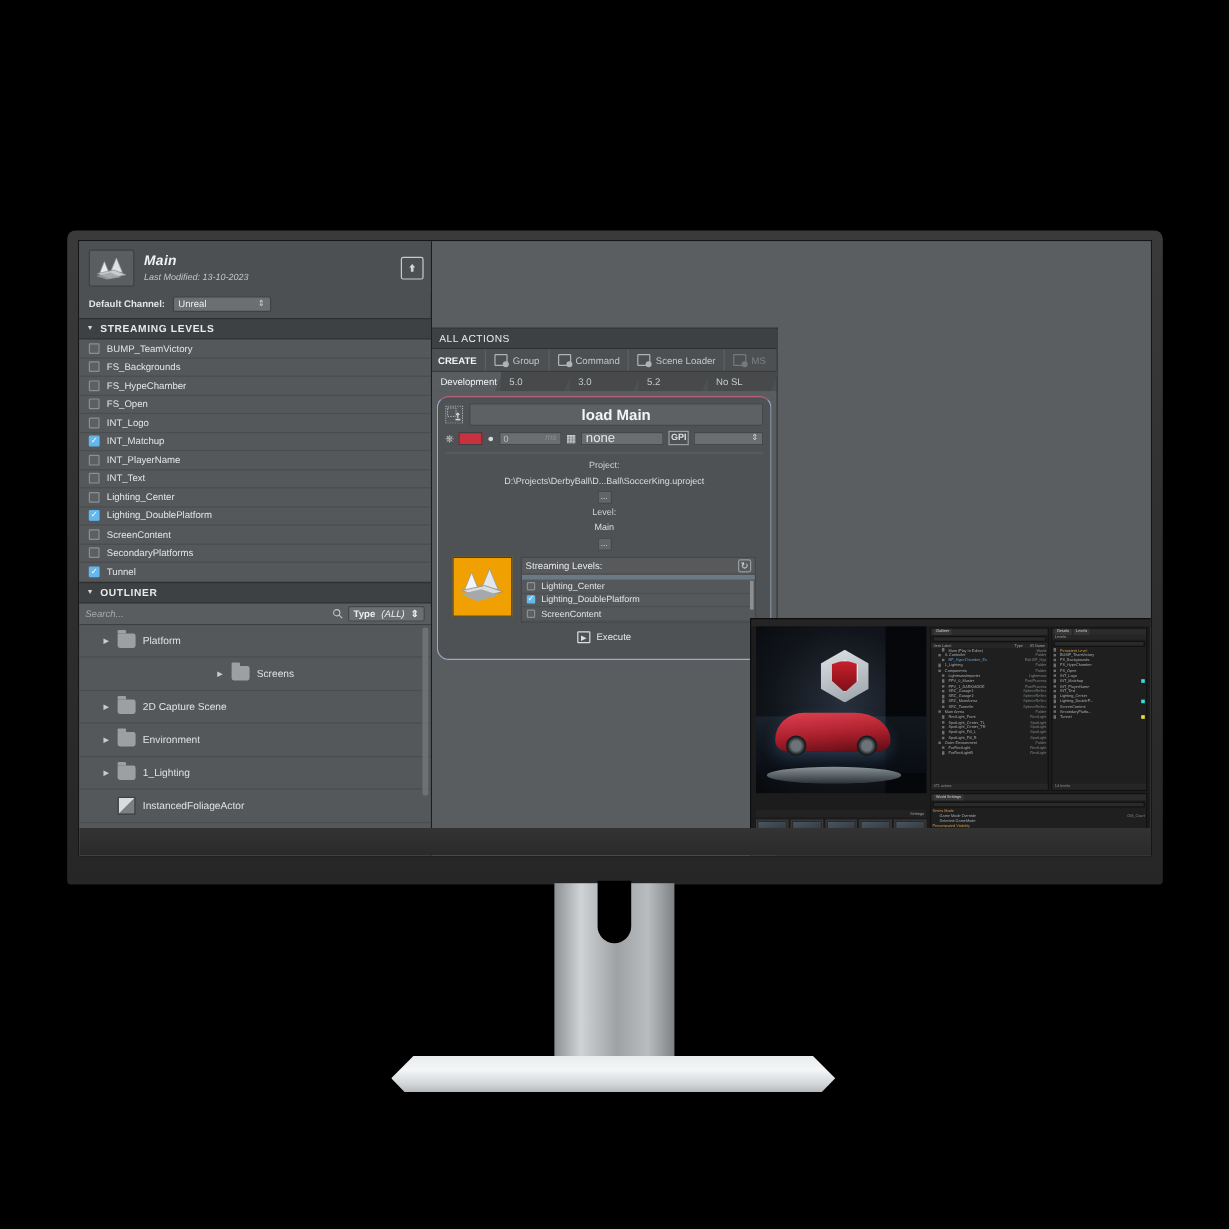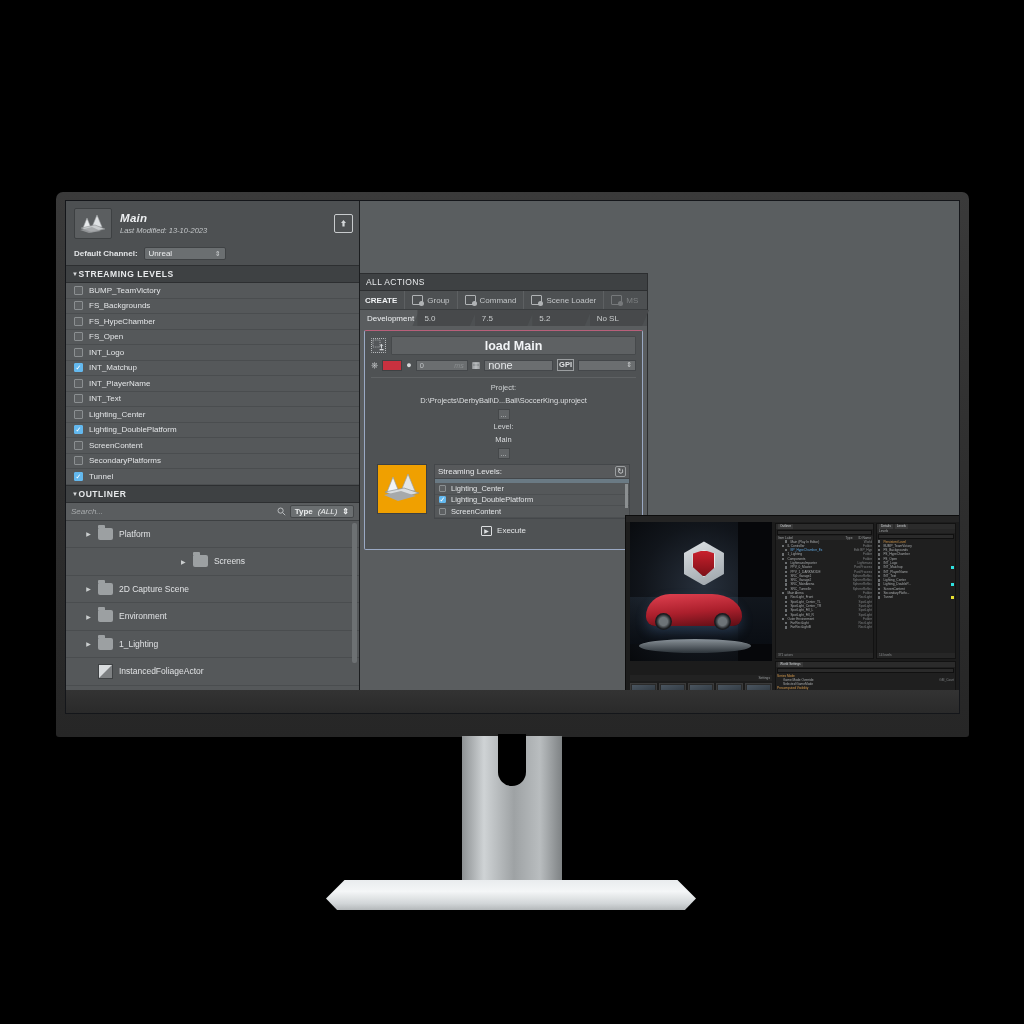--- a/index.html
+++ b/index.html
@@ -108,21 +108,21 @@
   .combo .spin { font-size: 7px; color: #cfd2d4; line-height: 1; }
 
   .section-bar {
     background: #3e4143;
     border-top: 1px solid #2d2f31;
     border-bottom: 1px solid #2d2f31;
     padding: 3px 6px;
     font-size: 8.5px; font-weight: bold;
     letter-spacing: .55px;
     color: #e7e9eb;
-    display: flex; align-items: center; 
+    display: flex; align-items: center; gap: 5px;
   }
   .tri { font-size: 6px; color: #d6d9db; }
 
   .level-list { background: #55585a; }
   .level-row {
     display: flex; align-items: center; gap: 6px;
     height: 15.5px;
     padding: 0 8px;
     border-bottom: 1px solid #4a4d4f;
     font-size: 8px; color: #e3e5e7;
@@ -235,21 +235,21 @@
     margin-right: -2px;
   }
   .aa-tab.active { background: #5a5d5f; color: #eef0f2; }
 
   .aa-body { flex: 1; background: #5a5d5f; padding: 4px 4px 0 4px; }
 
   .action-card {
     background: #4f5254;
     border: 1px solid #9aa9c4;
     border-top: 1.5px solid #b8607a;
-    border-radius: 2px;
+    border-radius: 10px;
     padding: 5px 6px 6px 6px;
   }
   .ac-row1 { display: flex; align-items: center; gap: 5px; }
   .ac-icon {
     width: 15px; height: 15px; flex: none;
     border: 1px dotted #b6b9bb; border-radius: 1px;
     position: relative; background: #54575a;
   }
   .ac-name {
     flex: 1; height: 19px;
@@ -579,21 +579,21 @@
                   <div class="aa-tool dim">
                     <span class="tool-glyph"></span>
                     <span>MS</span>
                   </div>
                 </div>
             </div>
 
             <div class="aa-tabs" id="aa-tabs">
                 <div class="aa-tab active">Development</div>
                 <div class="aa-tab">5.0</div>
-                <div class="aa-tab">7.5</div>
+                <div class="aa-tab">3.0</div>
                 <div class="aa-tab">5.2</div>
                 <div class="aa-tab">No SL</div>
               </div>
 
             <div class="aa-body">
               <div class="action-card">
 
                 <div class="ac-row1">
                   <div class="ac-icon">
                     <svg width="13" height="13" viewBox="0 0 13 13">

